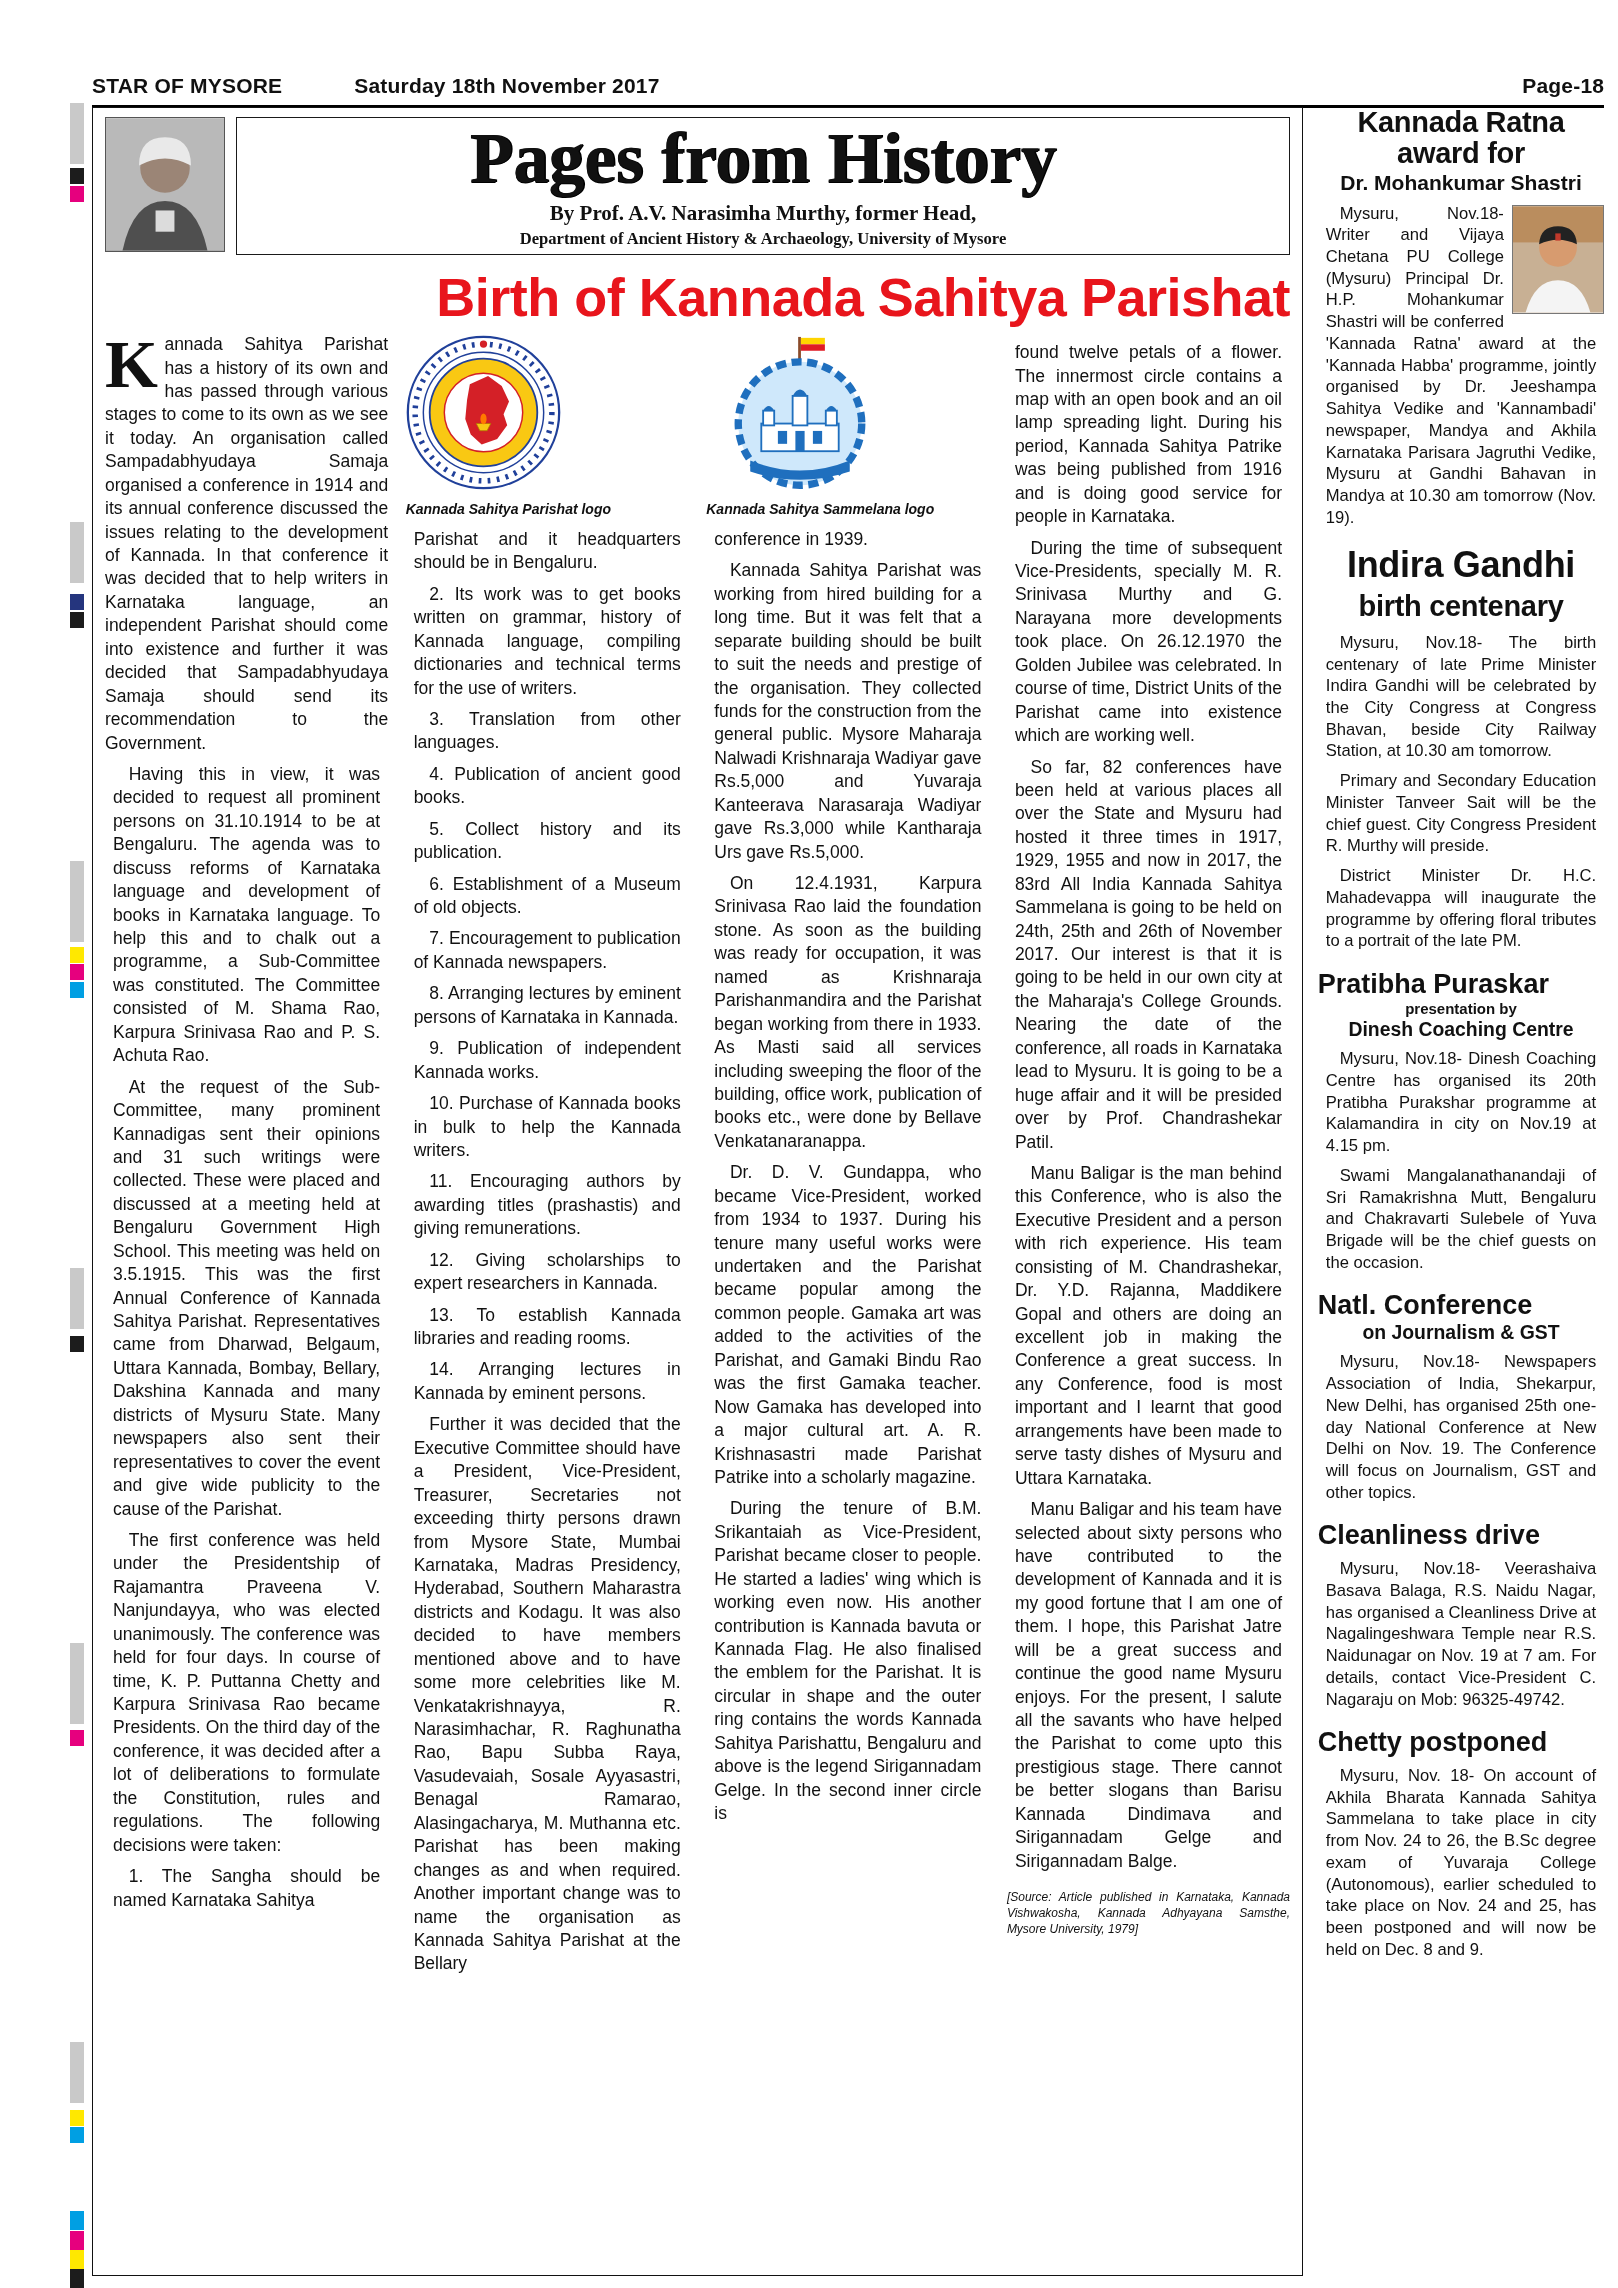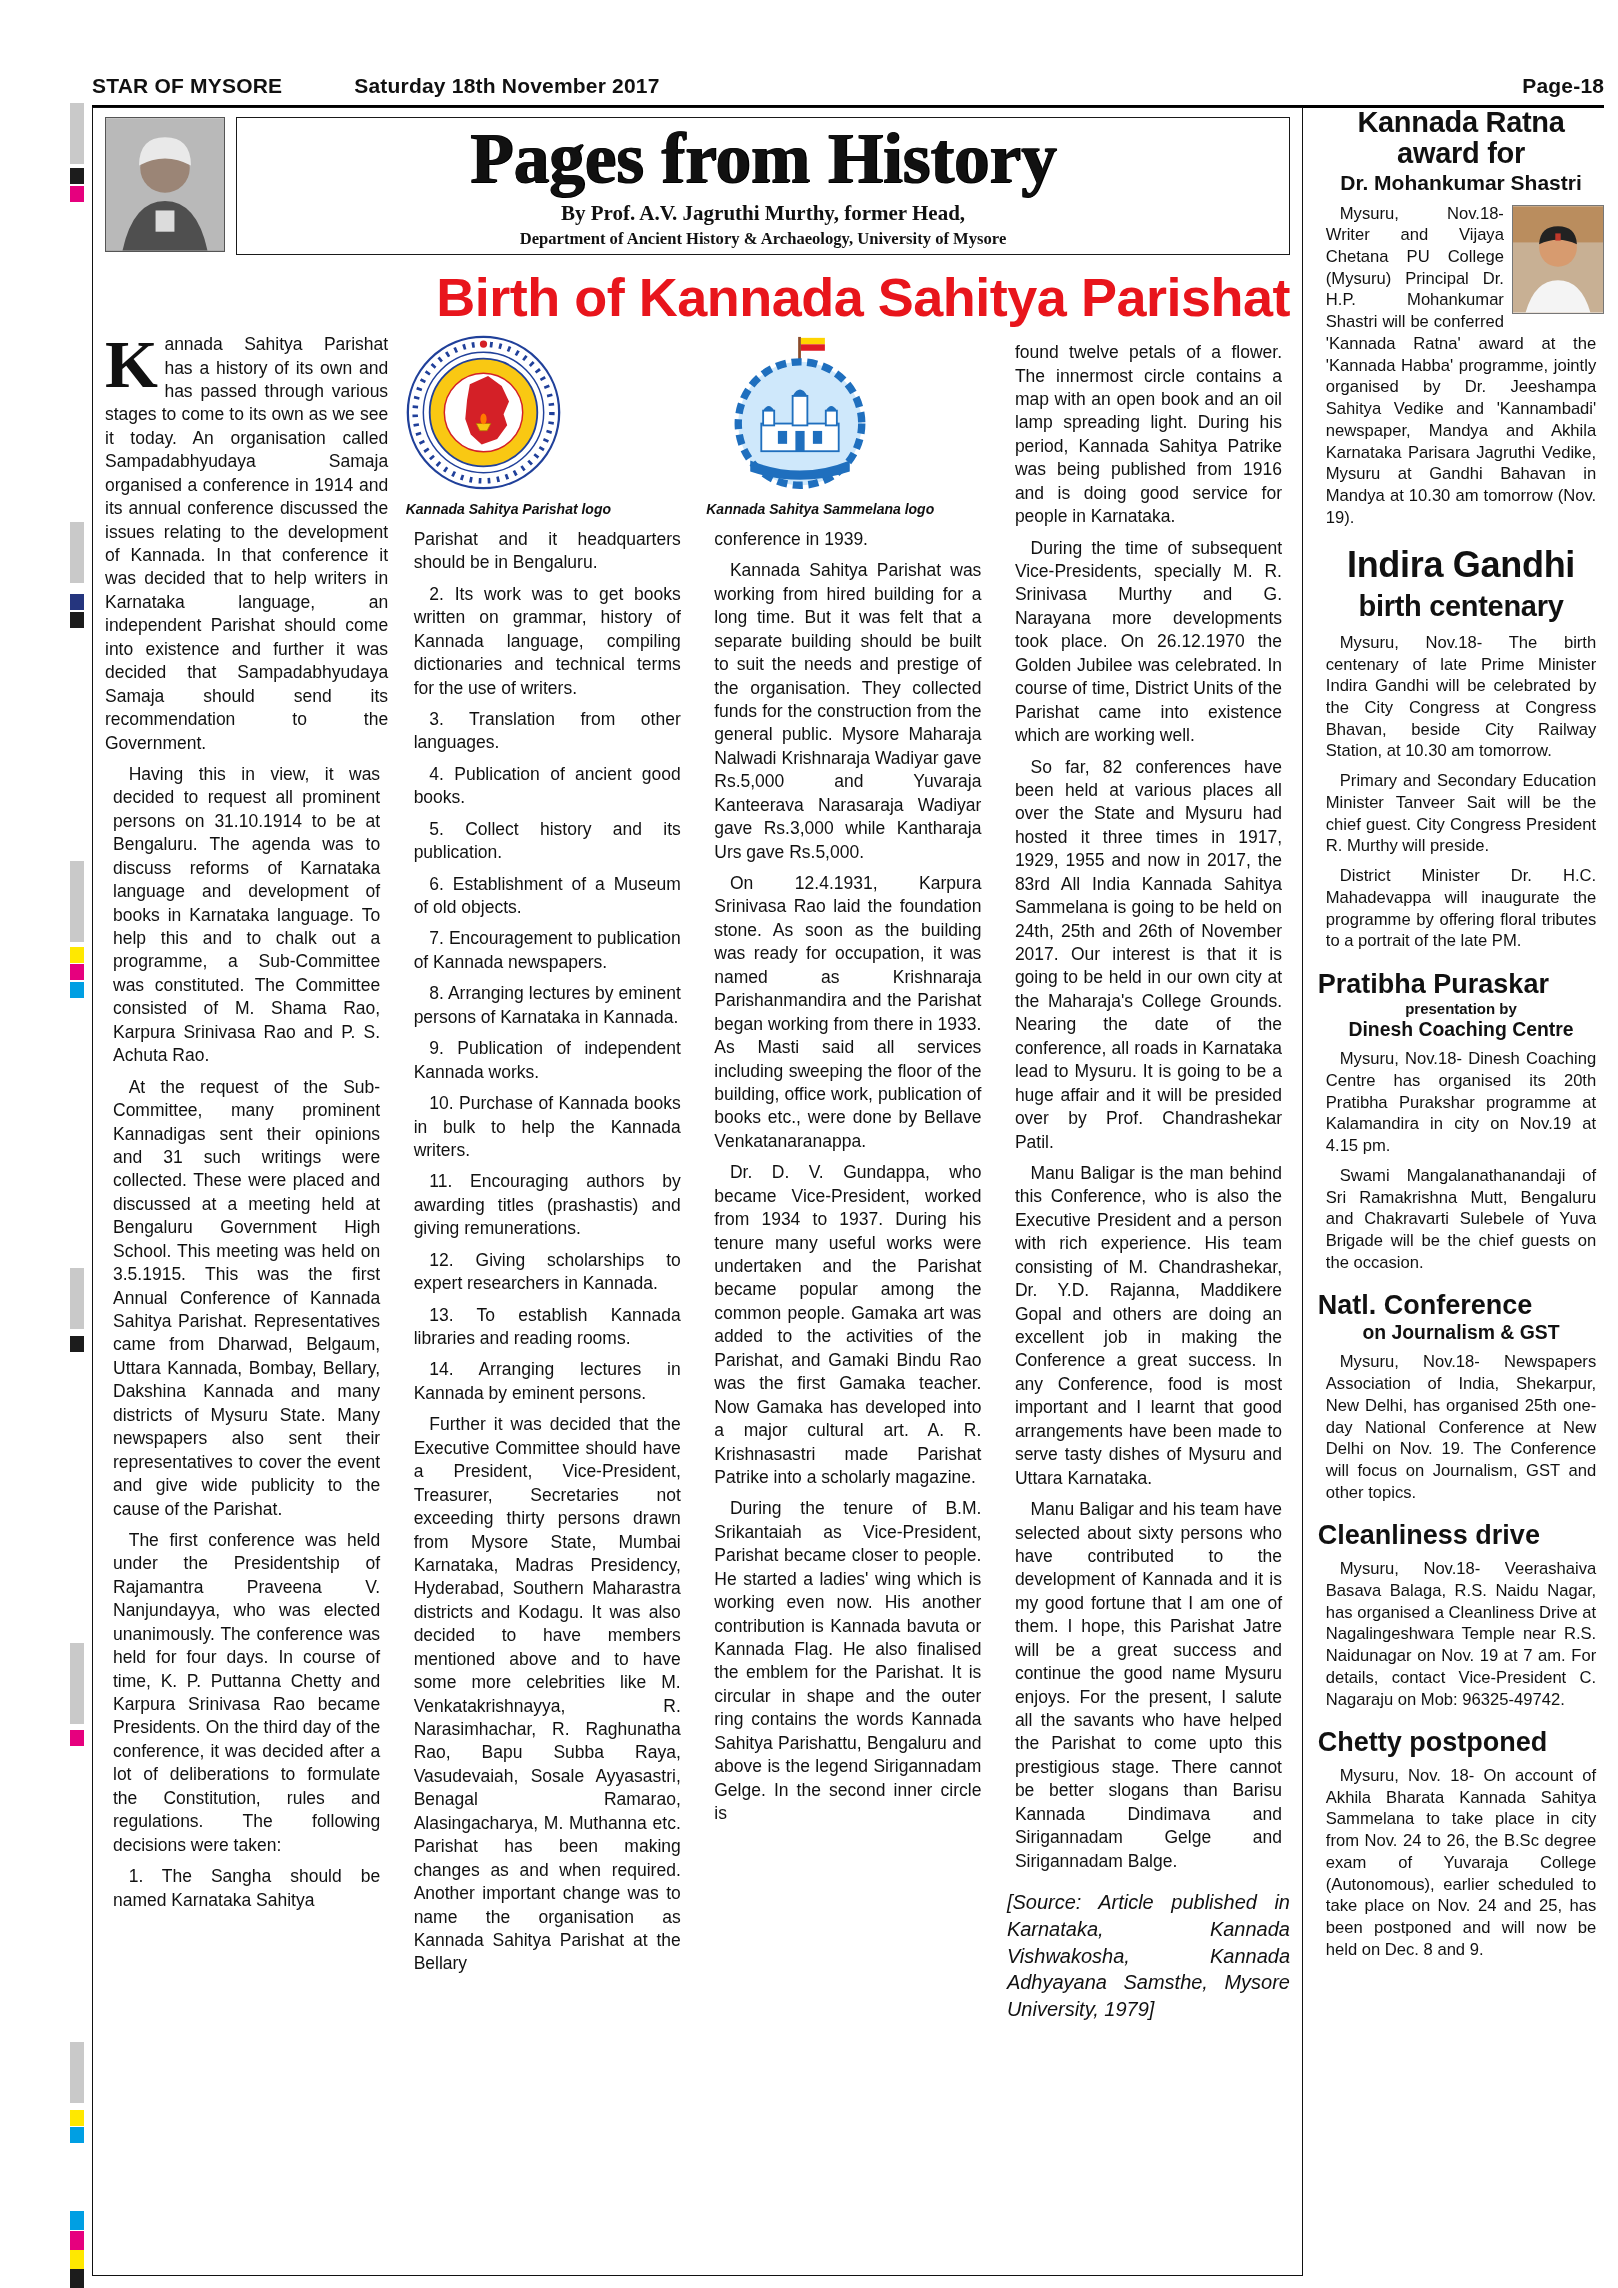--- a/index.html
+++ b/index.html
@@ -55,21 +55,21 @@
   
   .cols { display:flex; gap:17.5px; margin-top:9.2px; }
   .col { flex:1; font-size:17.5px; line-height:1.34; text-align:justify; }
   .para { margin:8px; text-indent:15.7px; }
   .plist.contlist .para:first-child { text-indent:0; }
   .lead { margin:0; }
   .dropcap {
     float:left; font-family:"Liberation Serif", serif; font-weight:bold;
     font-size:68px; line-height:54px; padding:3.7px 6.5px 0 0;
   }
-  .source { margin-top:16px; font-style:italic; font-size:20px; }
+  .source { margin-top:16px; font-style:italic; font-size:12px; }
 
   .logofig { text-align:left; margin:1.8px 0 9.2px; }
   .logofig figcaption { font-size:14px; font-weight:bold; font-style:italic; margin-top:3.7px; white-space:nowrap; }
 
   
   .sidebar section { margin-bottom:17.5px; }
   .sb-h1 { font-size:29px; font-weight:800; text-align:center; line-height:1.08; letter-spacing:-0.3px; }
   .sb-h1.big { font-size:36px; }
   .sb-h1b { font-size:27px; font-weight:800; text-align:left; line-height:1.08; }
   .sb-h2 { font-size:21px; font-weight:800; text-align:center; margin-top:1.8px; line-height:1.1; }
@@ -122,21 +122,21 @@
           <svg width="118" height="133" viewBox="0 0 100 112">
             <rect width="100" height="112" fill="#b9b9b9"></rect>
             <circle cx="50" cy="42" r="21" fill="#9b8576"></circle>
             <path d="M28 40 q0 -24 22 -24 t22 24 q-22 -12 -44 0 z" fill="#e9e9e9"></path>
             <path d="M14 112 q9 -42 36 -42 t36 42 z" fill="#4f4f4f"></path>
             <rect x="42" y="78" width="16" height="18" fill="#dcdcdc"></rect>
           </svg>
         </div>
         <div class="mast-titlebox">
           <div class="mast-title">Pages from History</div>
-          <div class="mast-byline">By Prof. A.V. Jagruthi Murthy, former Head,</div>
+          <div class="mast-byline">By Prof. A.V. Narasimha Murthy, former Head,</div>
           <div class="mast-dept">Department of Ancient History &amp; Archaeology, University of Mysore</div>
         </div>
       </div>
 
       <h1 class="headline">Birth of Kannada Sahitya Parishat</h1>
 
       <div class="cols">
 
         <div class="col">
           <p class="lead"><span class="dropcap">K</span><span>annada Sahitya Parishat has a history of its own and has passed through various stages to come to its own as we see it today. An organisation called Sampadabhyudaya Samaja organised a conference in 1914 and its annual conference discussed the issues relating to the development of Kannada. In that conference it was decided that to help writers in Karnataka language, an independent Parishat should come into existence and further it was decided that Sampadabhyudaya Samaja should send its recommendation to the Government.</span></p>

